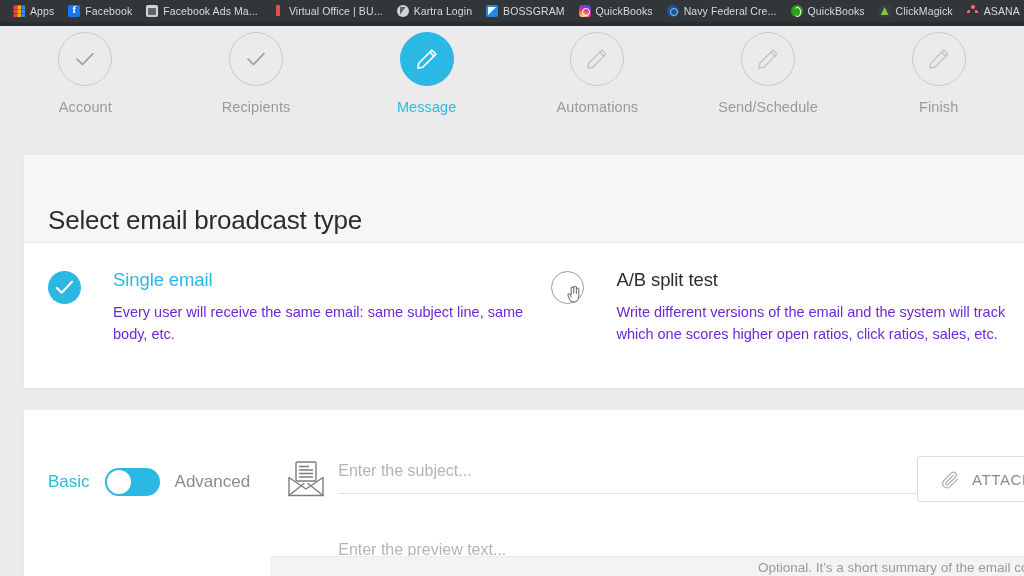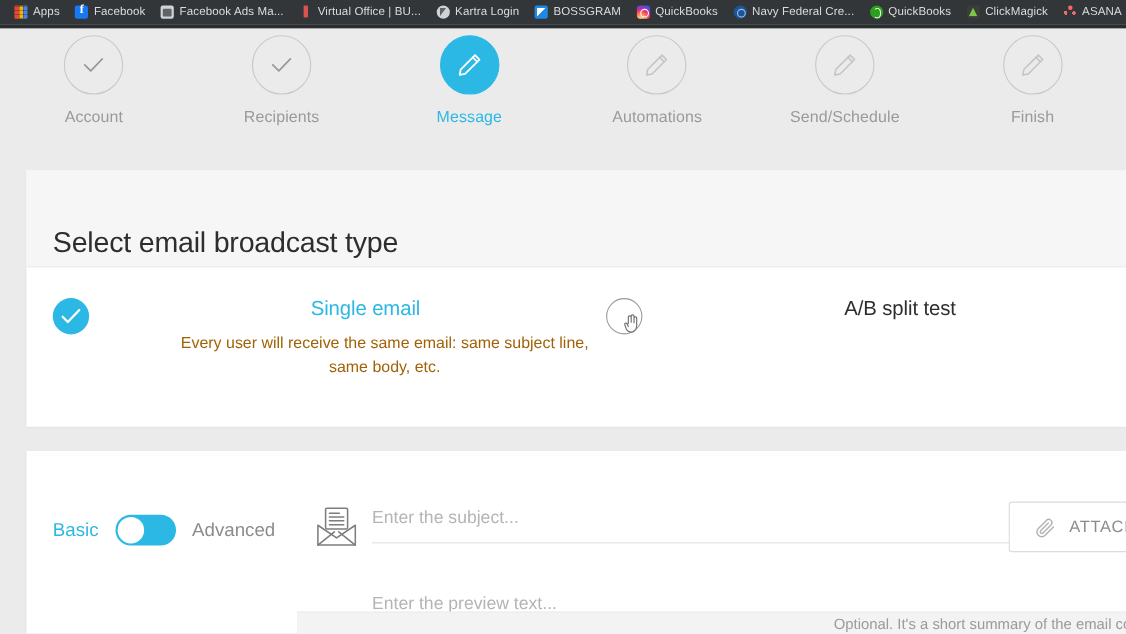--- a/index.html
+++ b/index.html
@@ -175,21 +175,21 @@
     font-size: 26px;
     color: #2d2d2d;
     font-weight: normal;
     letter-spacing: -0.2px;
     margin-top: 44px;
   }
   .options {
     display: flex;
     padding: 26px 24px 0 24px;
   }
-  .option { display: flex; gap: 32px; text-align: center; }
+  .option { display: flex; gap: 32px; }
   .option.single { width: 505px; }
   .option.ab { width: 470px; }
   .radio {
     flex: 0 0 33px;
     width: 33px; height: 33px;
     border-radius: 50%;
     margin-top: 2px;
     position: relative;
   }
   .radio.on { background: #2cb8e5; }
@@ -198,23 +198,22 @@
   .opt-body { flex: 1; }
   .opt-title {
     font-size: 18.5px;
     margin-bottom: 10px;
     letter-spacing: -0.1px;
   }
   .opt-title.sel { color: #2cb8e5; }
   .opt-title.unsel { color: #2d2d2d; }
   .opt-desc {
     font-size: 14.5px;
-    color: #a16207;
+    color: #6d28d9;
     line-height: 1.55;
-    margin-left: 35px;
   }
   .cursor-hand {
     position: absolute;
     left: 14px; top: 13px;
     width: 16px; height: 18px;
     pointer-events: none;
   }
 
   
   #card-compose { top: 410px; width: 1020px; height: 166px; }
@@ -432,20 +431,21 @@
     </div>
 
     <div class="option ab">
       <div class="radio off">
         <svg class="cursor-hand" viewBox="0 0 16 18">
           <path d="M5.2 9.2V3.4a1.3 1.3 0 0 1 2.6 0v4.3M7.8 7.9V2.6a1.3 1.3 0 0 1 2.6 0v5.3M10.4 8.4V4.2a1.2 1.2 0 0 1 2.4 0v6.6c0 3.4-2 6.1-4.8 6.1-2.6 0-4-1.3-4.8-3.3L2 10.3c-.35-.95.35-1.7 1.2-1.5.5.12.9.5 1.1 1l.9 2.1" fill="#ffffff" stroke="#6f6f6f" stroke-width="1.05" stroke-linecap="round" stroke-linejoin="round"></path>
         </svg>
       </div>
       <div class="opt-body">
         <div class="opt-title unsel">A/B split test</div>
+        <div class="opt-desc">Write different versions of the email and the system will track which one scores higher open ratios, click ratios, sales, etc.</div>
       </div>
     </div>
 
   </div>
 </div>
 
 <div class="card" id="card-compose">
   <div class="compose-row">
 
     <div class="toggle-group">

